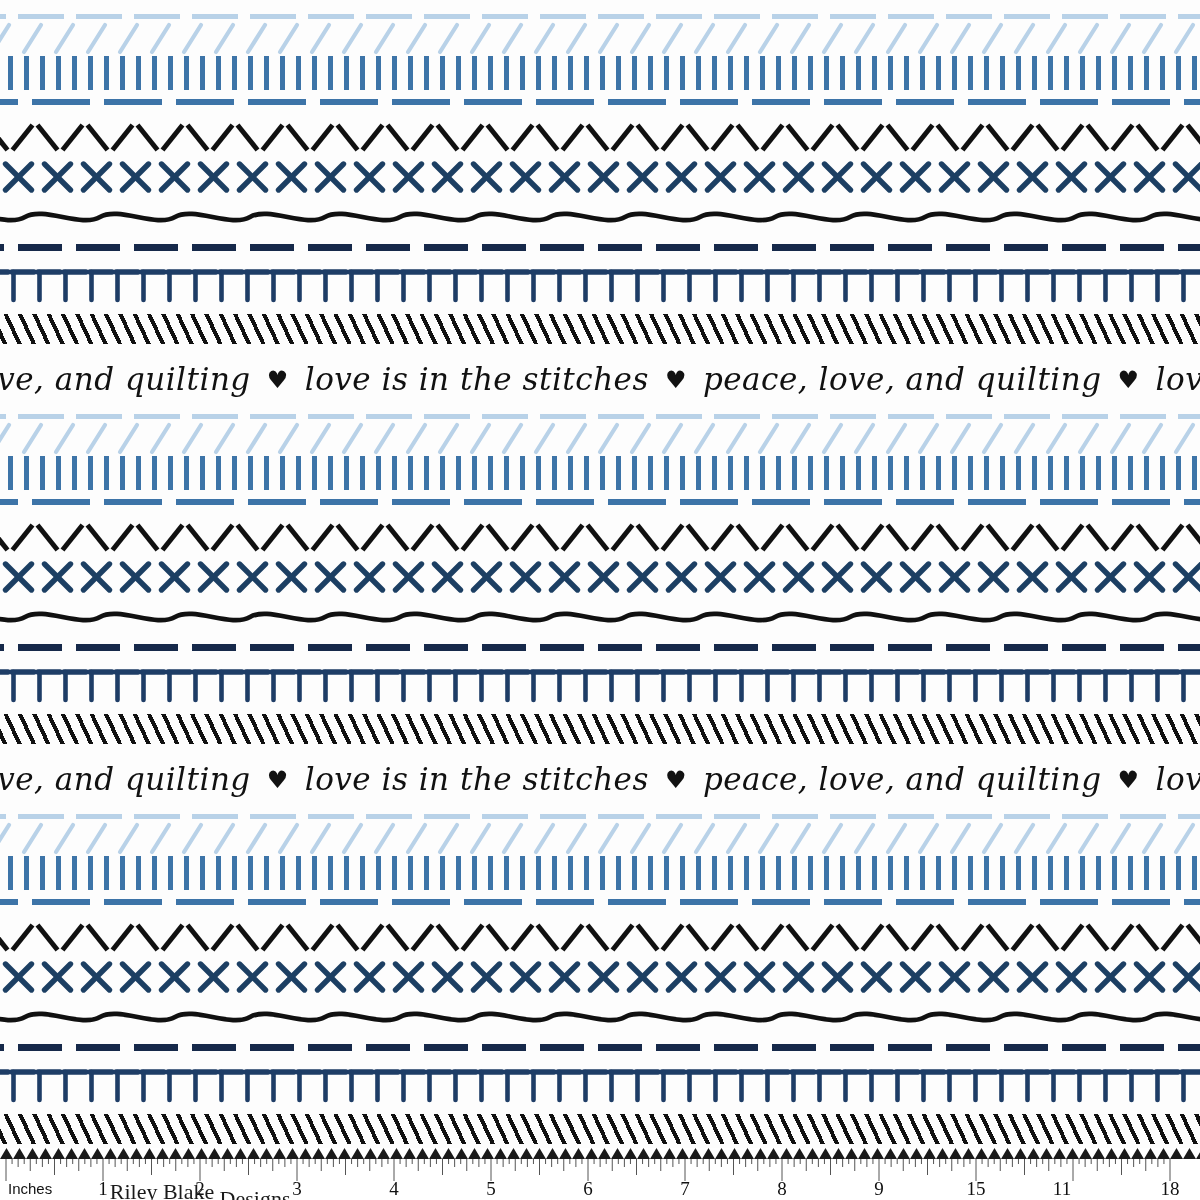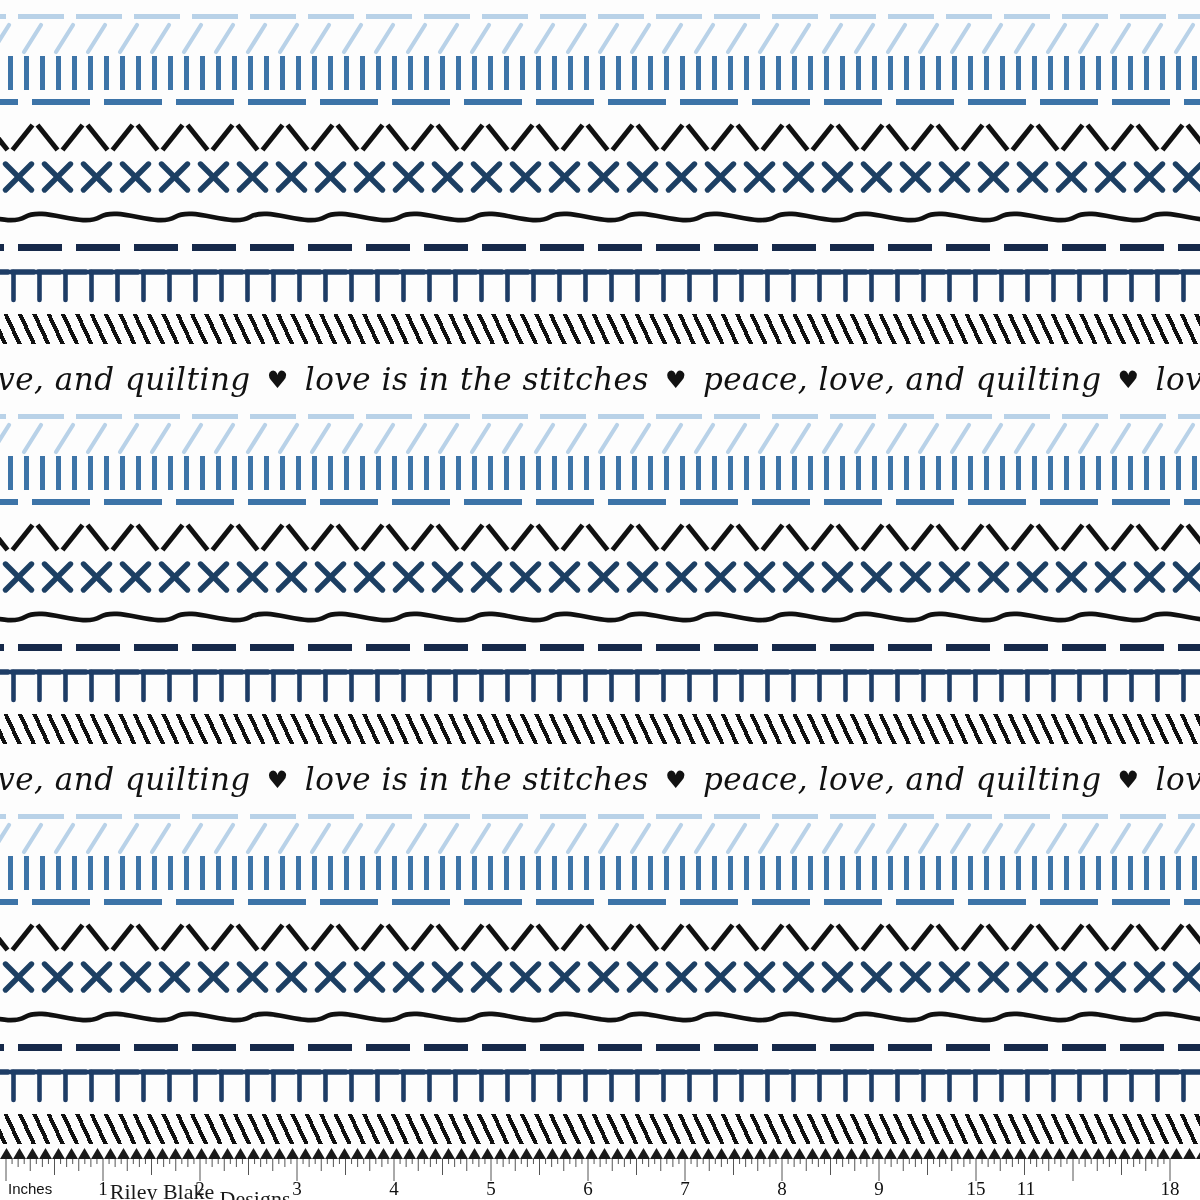--- a/index.html
+++ b/index.html
@@ -1280,20 +1280,20 @@
     <span class="rlabel num" style="left: 103px; color: rgb(17, 17, 17);">1</span>
         <span class="rlabel num" style="left: 200px; color: rgb(17, 17, 17);">2</span>
         <span class="rlabel num" style="left: 297px; color: rgb(17, 17, 17);">3</span>
         <span class="rlabel num" style="left: 394px; color: rgb(17, 17, 17);">4</span>
         <span class="rlabel num" style="left: 491px; color: rgb(17, 17, 17);">5</span>
         <span class="rlabel num" style="left: 588px; color: rgb(17, 17, 17);">6</span>
         <span class="rlabel num" style="left: 685px; color: rgb(17, 17, 17);">7</span>
         <span class="rlabel num" style="left: 782px; color: rgb(17, 17, 17);">8</span>
         <span class="rlabel num" style="left: 879px; color: rgb(17, 17, 17);">9</span>
         <span class="rlabel num" style="left: 976px; color: rgb(17, 17, 17);">15</span>
-        <span class="rlabel num" style="left: 1026px; color: rgb(17, 17, 17);">11</span>
+        <span class="rlabel num" style="left: 1062px; color: rgb(17, 17, 17);">11</span>
         <span class="rlabel num" style="left: 1170px; color: rgb(17, 17, 17);">18</span>
         <span class="brand" style="left: 162px;">Riley Blake</span>
         <span class="brand" style="left: 255px; margin-top: 7px;">Designs</span>
       </div>
   </div>
 
 </div>
 
 </body></html>

